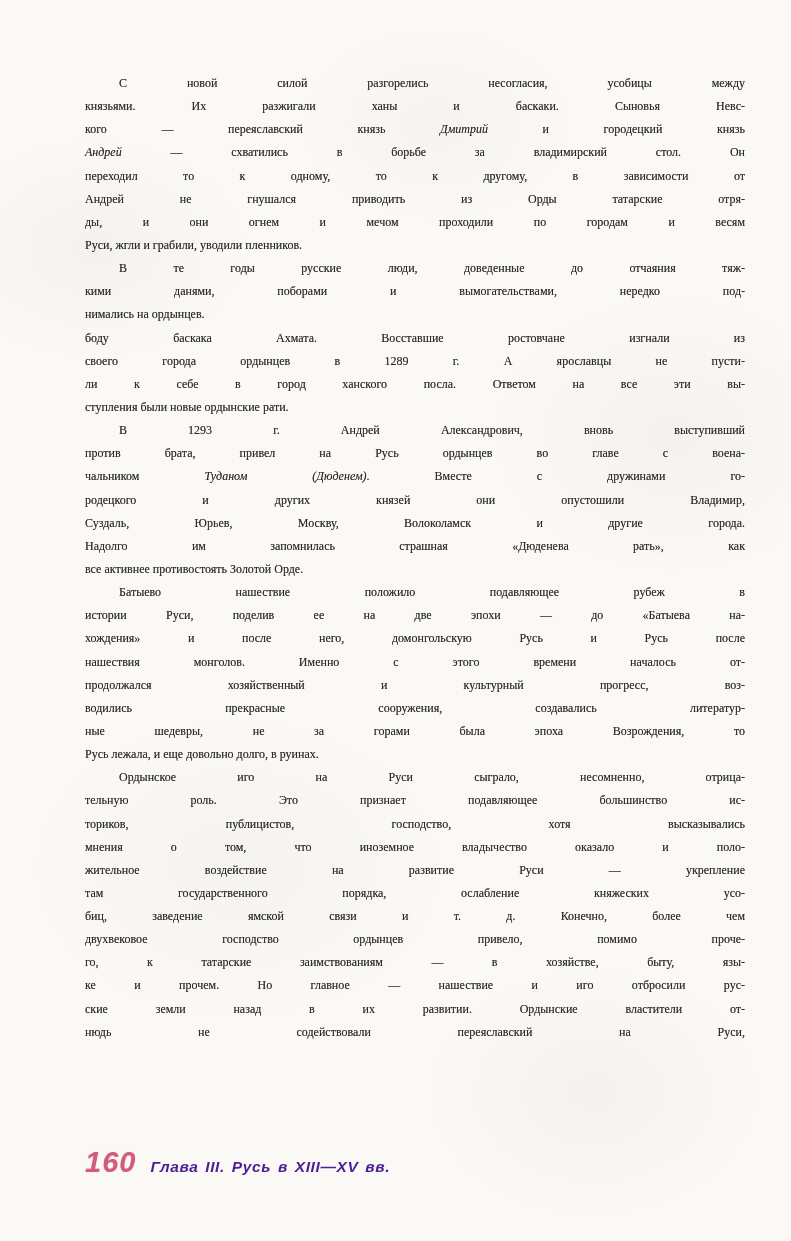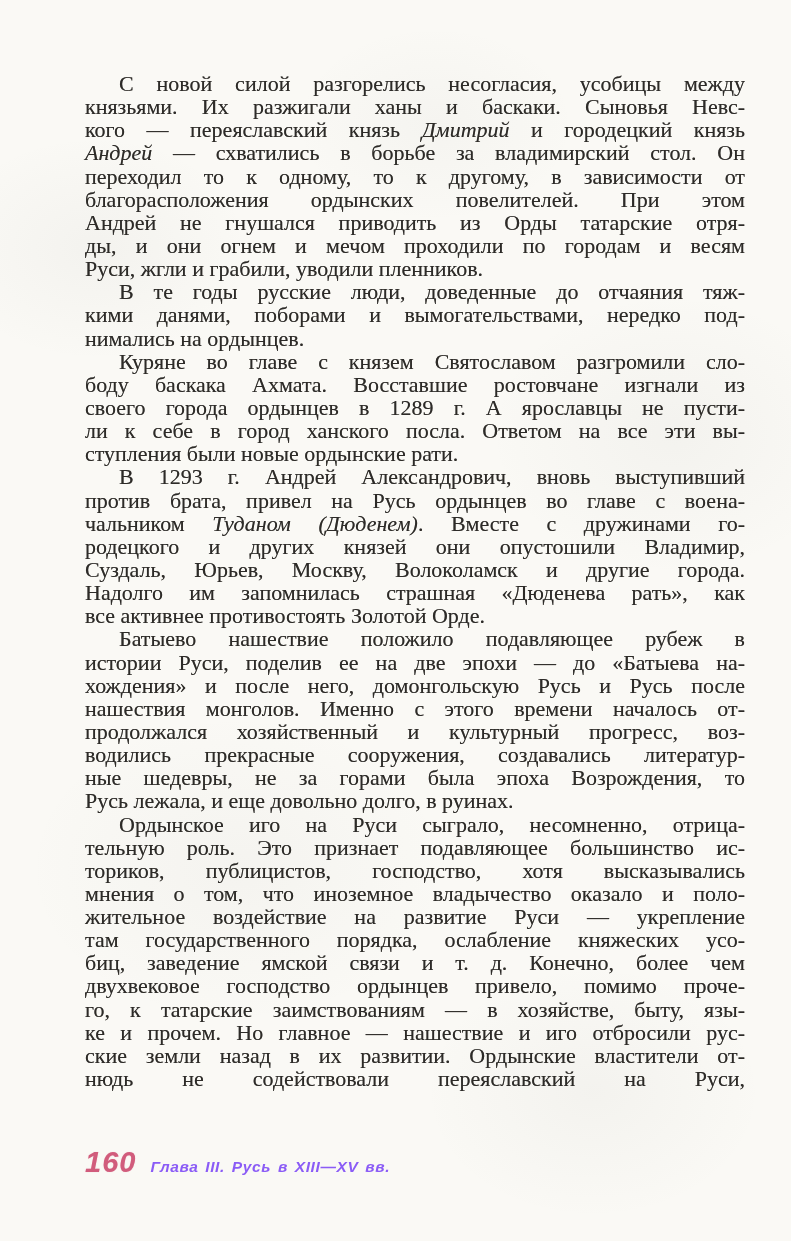--- a/index.html
+++ b/index.html
@@ -31,21 +31,21 @@
       radial-gradient(240px 180px at 75% 88%, rgba(120,120,115,0.05), transparent 70%),
       radial-gradient(200px 140px at 55% 10%, rgba(120,120,115,0.04), transparent 70%);
     pointer-events: none;
   }
   .text-block {
     position: absolute;
     left: 85px;
     top: 72px;
     width: 660px;
     color: #2d2b28;
-    font-size: 22px;
+    font-size: 12px;
     line-height: 23.15px;
     text-shadow: 0 0 0.5px rgba(45,43,40,0.55);
   }
   .paragraph { margin: 0; }
   .line {
     text-align: justify;
     text-align-last: justify;
     white-space: normal;
     height: 23.15px;
     overflow: visible;
@@ -66,49 +66,47 @@
     font-weight: 700;
     font-size: 29px;
     color: #d15c7c;
     letter-spacing: 1px;
     text-shadow: 0 0 1px rgba(209,92,124,0.35);
     text-align: center;
   }
   .chapter {
     font-weight: 700;
     font-size: 15.5px;
-    color: #8b5cf6;
+    color: #4c1d95;
     margin-left: 14px;
     letter-spacing: 0.6px;
     word-spacing: 2px;
   }
 </style>
 </head>
 <body>
 
 <div class="page">
   <div class="text-block">
       <div class="paragraph">
         <div class="line first"><span>С новой силой разгорелись несогласия, усобицы между</span></div>
         <div class="line"><span>князьями. Их разжигали ханы и баскаки. Сыновья Невс-</span></div>
         <div class="line"><span>кого — переяславский князь </span><span class="it">Дмитрий</span><span> и городецкий князь</span></div>
         <div class="line"><span class="it">Андрей</span><span> — схватились в борьбе за владимирский стол. Он</span></div>
         <div class="line"><span>переходил то к одному, то к другому, в зависимости от</span></div>
-        <div class="line"><span>благорасположения ордынских повелителей. При этом</span></div>
         <div class="line"><span>Андрей не гнушался приводить из Орды татарские отря-</span></div>
         <div class="line"><span>ды, и они огнем и мечом проходили по городам и весям</span></div>
         <div class="line unjust"><span>Руси, жгли и грабили, уводили пленников.</span></div>
       </div>
       <div class="paragraph">
         <div class="line first"><span>В те годы русские люди, доведенные до отчаяния тяж-</span></div>
         <div class="line"><span>кими данями, поборами и вымогательствами, нередко под-</span></div>
         <div class="line unjust"><span>нимались на ордынцев.</span></div>
       </div>
       <div class="paragraph">
-        <div class="line first"><span>Куряне во главе с князем Святославом разгромили сло-</span></div>
         <div class="line"><span>боду баскака Ахмата. Восставшие ростовчане изгнали из</span></div>
         <div class="line"><span>своего города ордынцев в 1289 г. А ярославцы не пусти-</span></div>
         <div class="line"><span>ли к себе в город ханского посла. Ответом на все эти вы-</span></div>
         <div class="line unjust"><span>ступления были новые ордынские рати.</span></div>
       </div>
       <div class="paragraph">
         <div class="line first"><span>В 1293 г. Андрей Александрович, вновь выступивший</span></div>
         <div class="line"><span>против брата, привел на Русь ордынцев во главе с воена-</span></div>
         <div class="line"><span>чальником </span><span class="it">Туданом (Дюденем)</span><span>. Вместе с дружинами го-</span></div>
         <div class="line"><span>родецкого и других князей они опустошили Владимир,</span></div>

